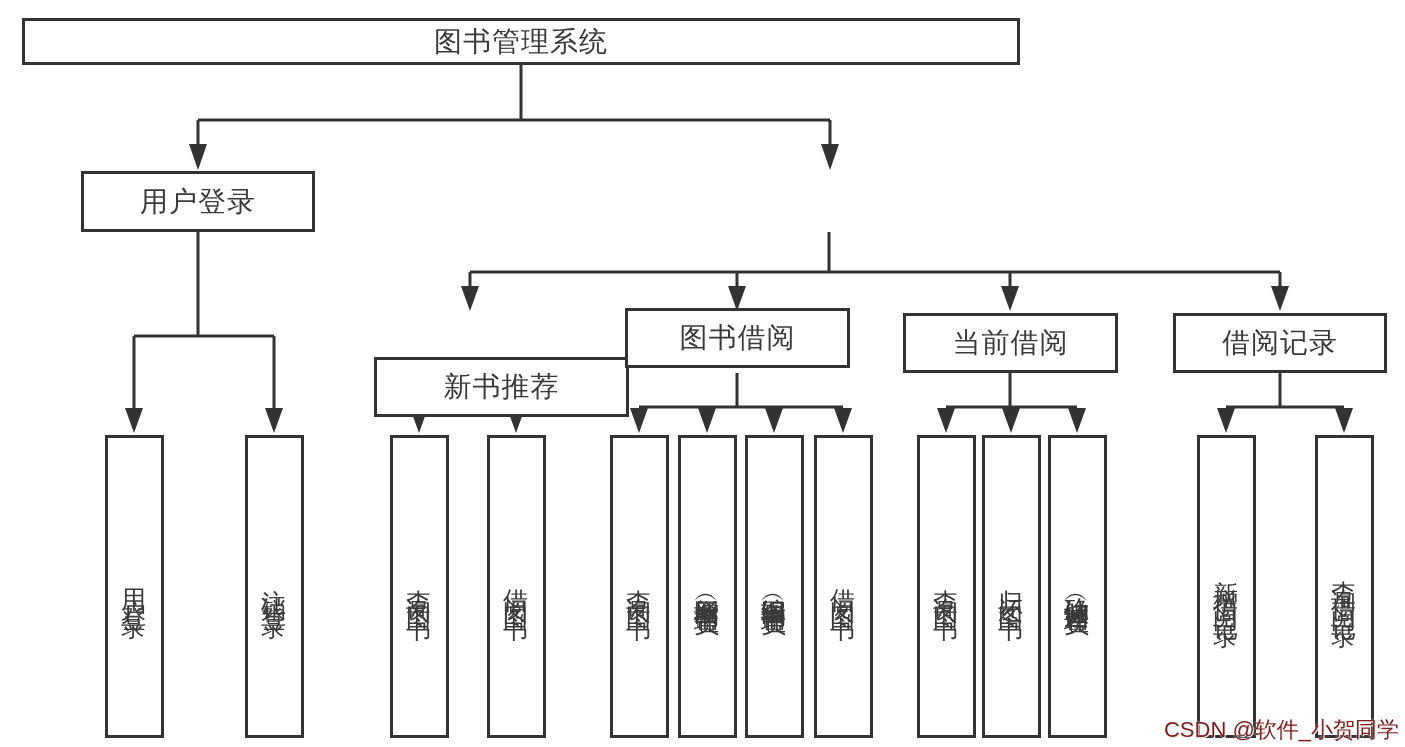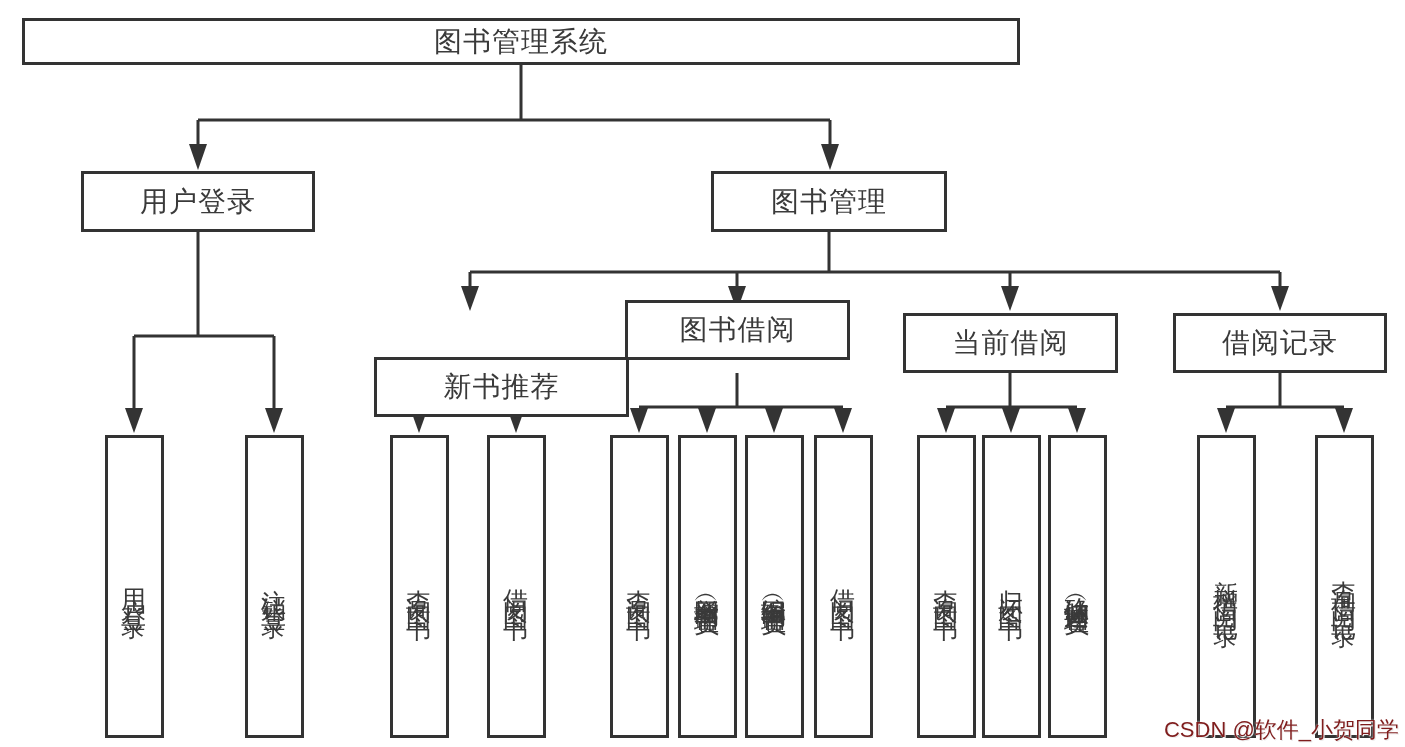--- a/index.html
+++ b/index.html
@@ -28,21 +28,21 @@
     writing-mode:vertical-lr;
     font-size:25px;
     letter-spacing:9px;
   }
   .v-box.long{letter-spacing:2px;font-size:25px;}
   
   #root-box     {left:22px;  top:18px;  width:998px; height:47px;}
   #user-login   {left:81px;  top:171px; width:234px; height:61px;}
   #book-mgmt    {left:711px; top:171px; width:236px; height:61px;}
   #new-rec      {left:374px; top:313px; width:255px; height:60px;margin-top:44px;}
-  #book-borrow  {left:625px; top:300px; width:225px; height:60px;}
+  #book-borrow  {left:625px; top:308px; width:225px; height:60px;}
   #cur-borrow   {left:903px; top:313px; width:215px; height:60px;text-align:right;}
   #borrow-rec   {left:1173px;top:313px; width:214px; height:60px;}
   #leaf-u1{left:105px;}  #leaf-u2{left:245px;}
   #leaf-n1{left:390px;}  #leaf-n2{left:487px;}
   #leaf-b1{left:610px;}  #leaf-b2{left:678px;} #leaf-b3{left:745px;} #leaf-b4{left:814px;}
   #leaf-c1{left:917px;}  #leaf-c2{left:982px;} #leaf-c3{left:1048px;}
   #leaf-r1{left:1197px;} #leaf-r2{left:1315px;}
   #watermark{
     position:absolute;
     right:6px;top:715px;
@@ -106,21 +106,20 @@
     <g>
       <path class="wire" d="M1280 373 V407 M1226 407 H1344"></path>
       <polygon class="arrow" points="1217,408 1235,408 1226,433"></polygon>
       <polygon class="arrow" points="1335,408 1353,408 1344,433"></polygon>
     </g>
   </svg>
 
   <div class="box h-box" id="root-box">图书管理系统</div>
 
   <div class="box h-box" id="user-login">用户登录</div>
-  <div class="box h-box" id="book-mgmt">图书管理</div>
 
   <div class="box h-box" id="new-rec">新书推荐</div>
   <div class="box h-box" id="book-borrow">图书借阅</div>
   <div class="box h-box" id="cur-borrow">当前借阅</div>
   <div class="box h-box" id="borrow-rec">借阅记录</div>
 
   <div class="box v-box" id="leaf-u1">用户登录</div>
   <div class="box v-box" id="leaf-u2">注销登录</div>
 
   <div class="box v-box" id="leaf-n1">查询图书</div>

